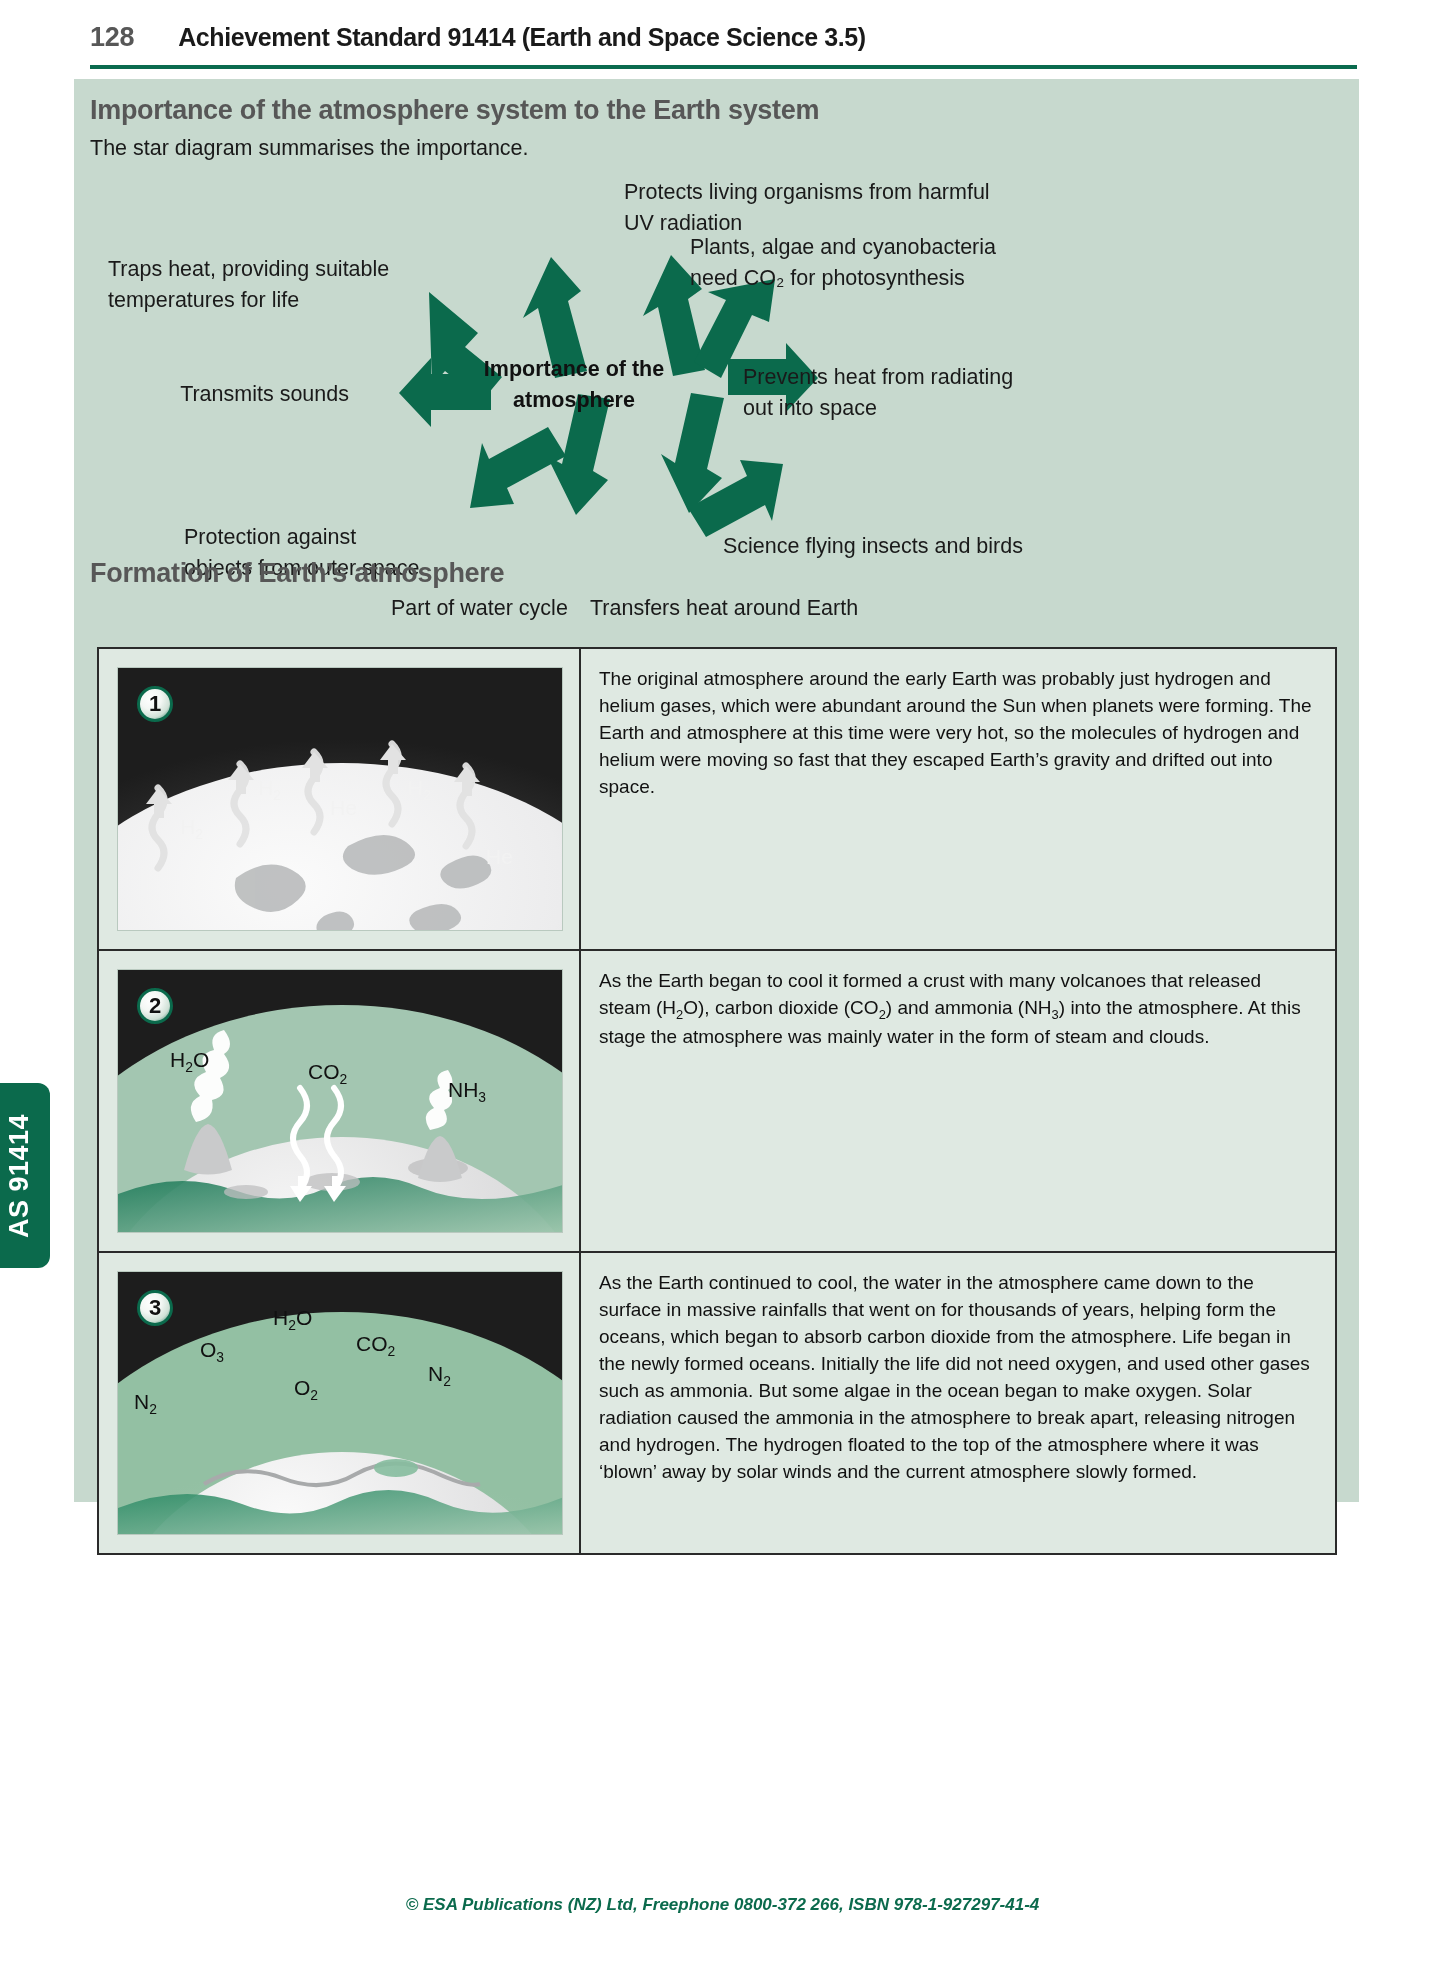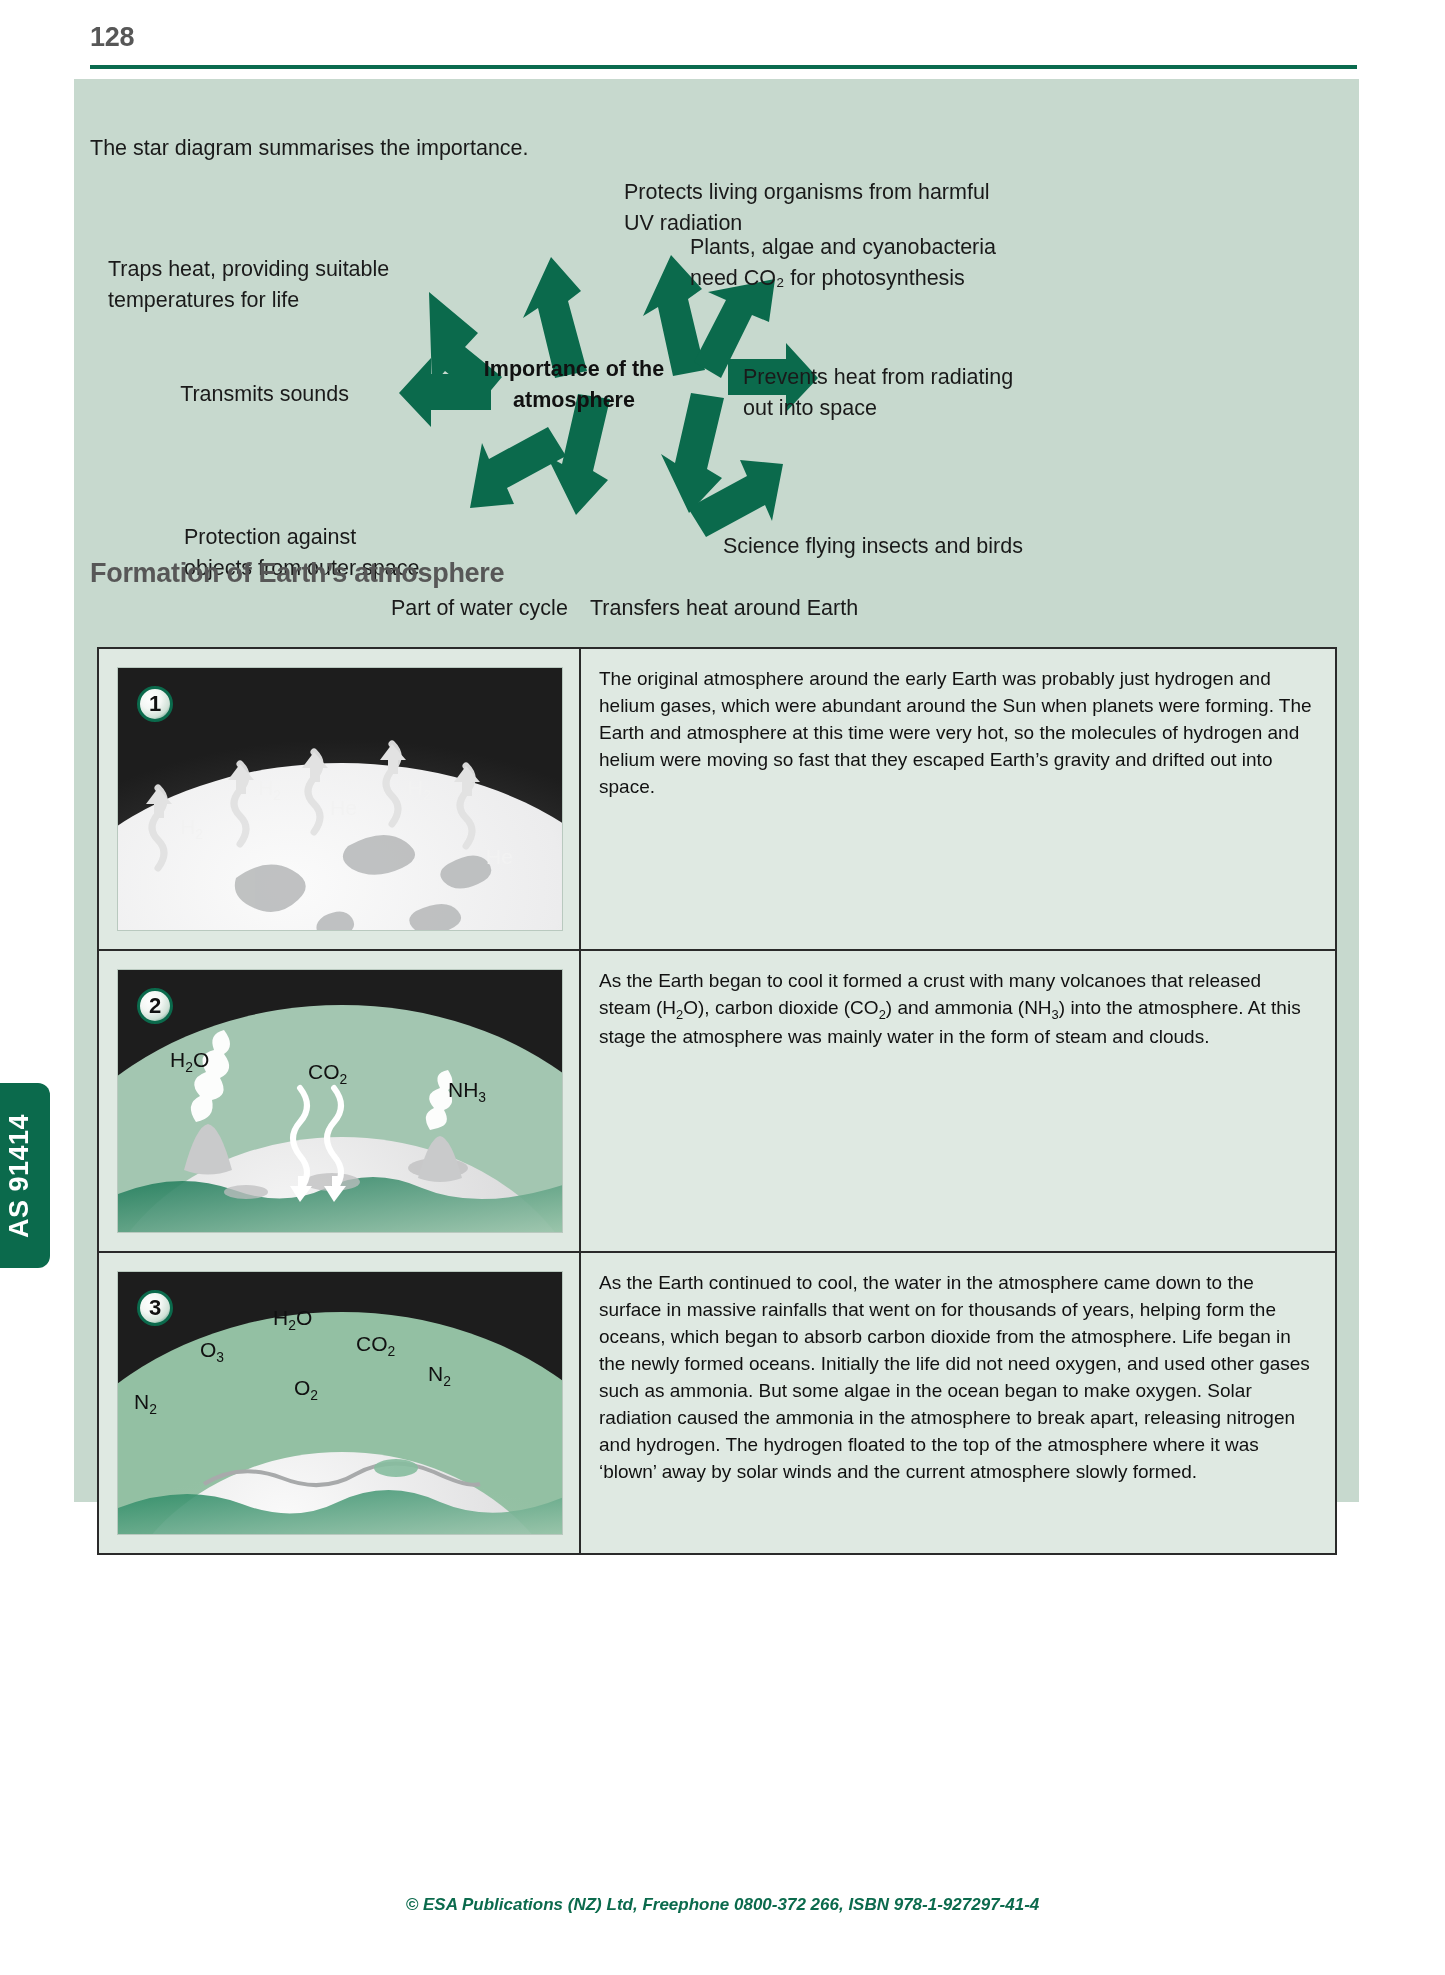--- a/index.html
+++ b/index.html
@@ -200,29 +200,31 @@
     font-style: italic;
     font-weight: bold;
     color: #0b6a4c;
   }
 </style>
 </head>
 <body>
 
 <div class="page-header">
   <span class="page-number">128</span>
+  <span class="header-title">Achievement Standard 91414 (Earth and Space Science 3.5)</span>
 </div>
 <div class="header-rule"></div>
 
 <div class="side-tab">
   <span class="side-tab-label">AS 91414</span>
 </div>
 
 <div class="content-panel">
 
+  <div class="section-heading h-1">Importance of the atmosphere system to the Earth system</div>
   <div class="section-sub s-1">The star diagram summarises the importance.</div>
 
   <div class="star-diagram">
 
     <svg class="arrow-svg" style="left:0;top:0;width:1285px;height:380px">
       <g fill="#0b6a4c">
 
         <polygon points="355,125 404,166 391,180 428,210 408,234 371,204 358,219" transform="rotate(0)"></polygon>
 
         <polygon points="477,90 507,124 494,134 513,204 481,211 464,141 449,151"></polygon>

